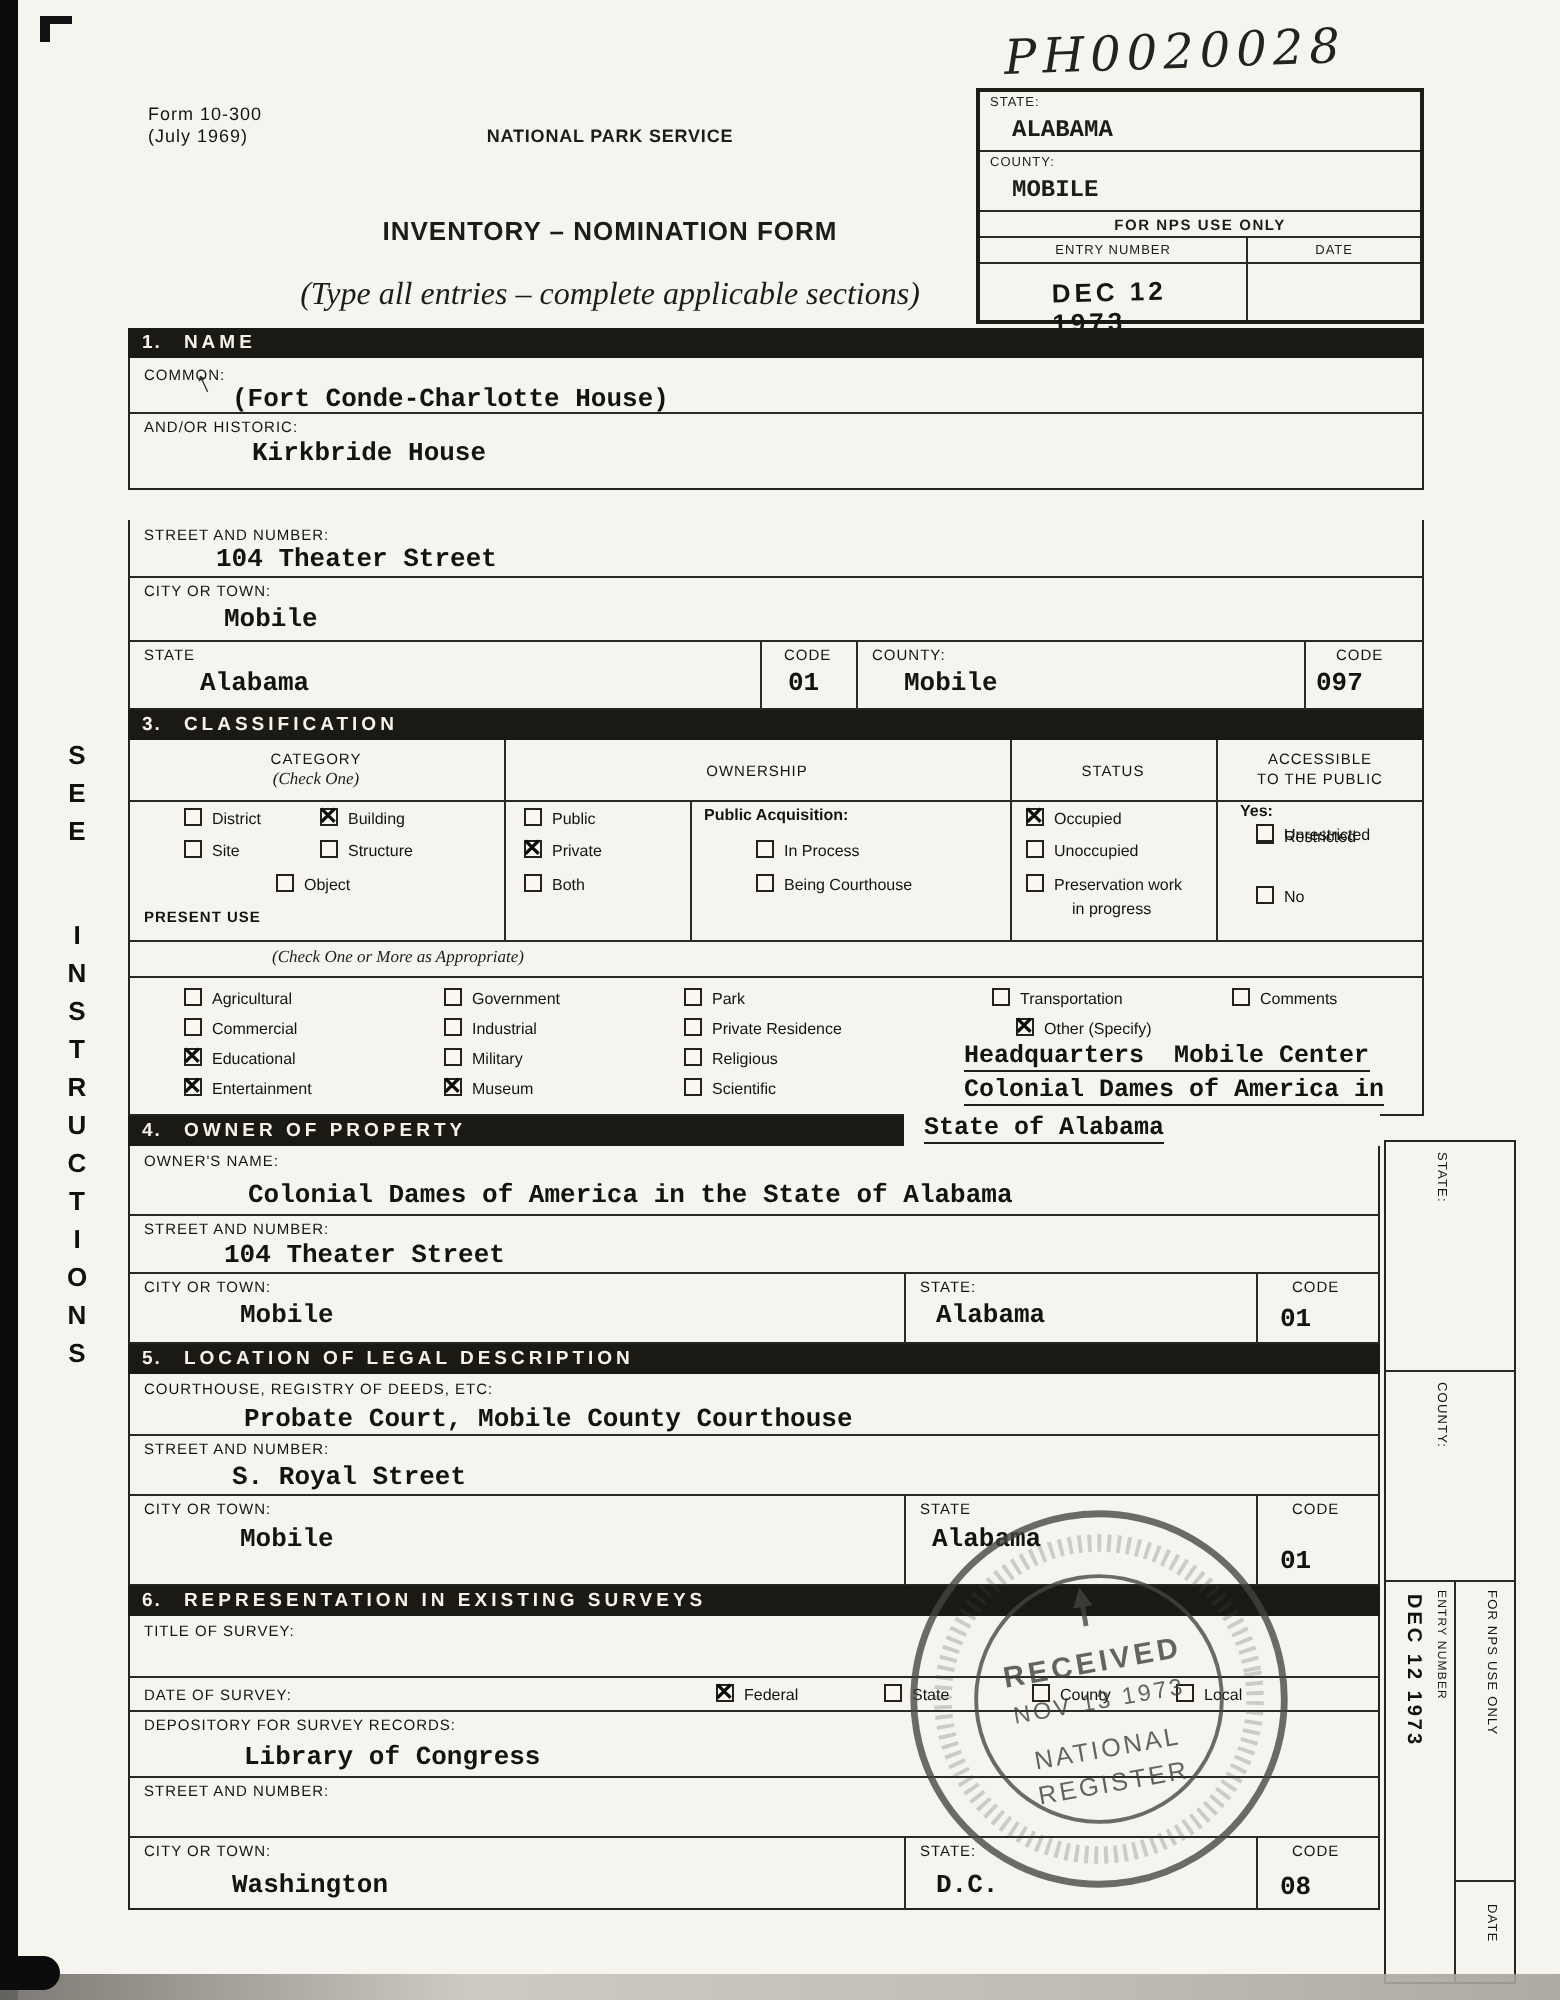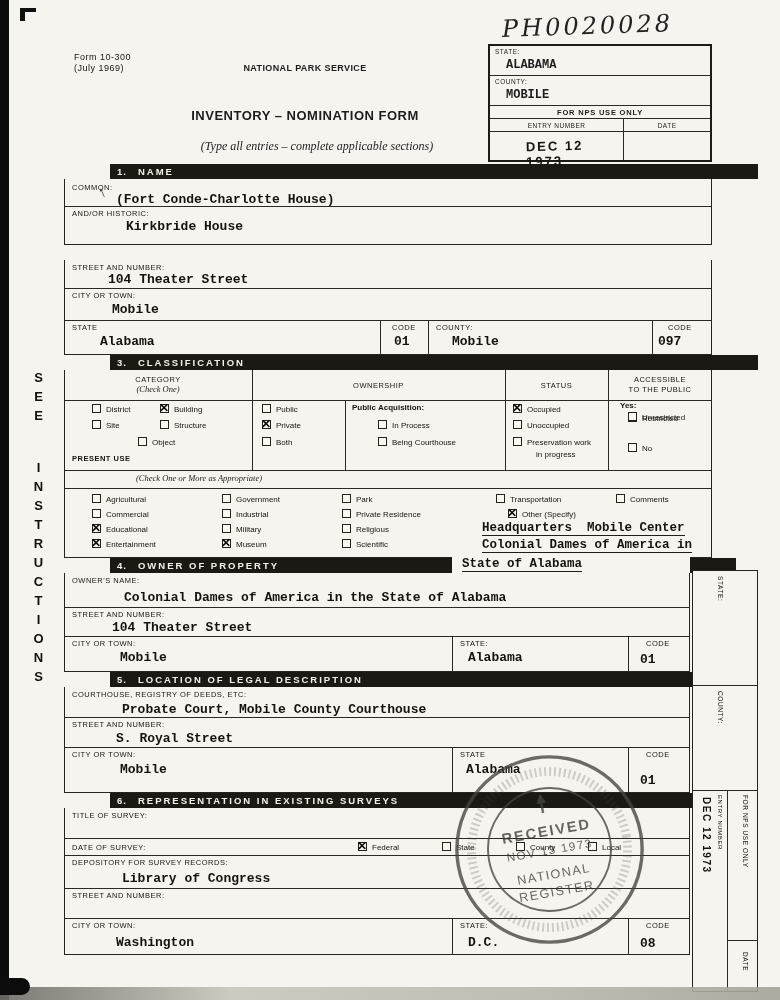--- a/index.html
+++ b/index.html
@@ -22,21 +22,21 @@
 
   .flab  { position:absolute; font-size:7.5px; letter-spacing:.5px; color:#15150f; white-space:nowrap; }
   .typed { position:absolute; font-family:"Liberation Mono","DejaVu Sans Mono",monospace;
            font-size:13px; font-weight:bold; color:#14140f; white-space:pre; }
   .u     { border-bottom:1.5px solid #1f1f18; }
   .hl    { position:absolute; border-top:1px solid #2b2a22; }
   .vl    { position:absolute; border-left:1px solid #2b2a22; }
   .sbox  { position:absolute; border:1.5px solid #26251d; border-top:none; }
 
   .secbar { position:absolute; height:15px; background:#1a1913; color:#f4f2e8;
-            font-size:9.5px; font-weight:bold; line-height:15px; padding-left:7px; letter-spacing:1px;margin-left:46px; }
+            font-size:9.5px; font-weight:bold; line-height:15px; padding-left:7px; letter-spacing:1px; }
   .secbar .seclab { margin-left:11px; letter-spacing:2px; }
 
   .cbi { position:absolute; white-space:nowrap; font-size:8px; color:#14140f; }
   .cb  { display:inline-block; width:9px; height:9px; border:1.2px solid #23231b;
          margin-right:5px; vertical-align:-1px; background:#faf8f1; position:relative; }
   .checked .cb::after { content:"\2715"; position:absolute; left:-2px; top:-4px;
                         font-size:12px; font-weight:bold; color:#0d0d0a; }
 
   .itnote { font-family:"Liberation Serif", serif; font-style:italic; font-size:8.5px; letter-spacing:0; }
 
@@ -77,21 +77,21 @@
   <div class="scan-left"></div>
   <div class="corner-mark"></div>
   <div class="handwrit" style="left:502px;top:12px">PH0020028</div>
 
   <div class="margin-note" style="left:31px;top:370px">SEE INSTRUCTIONS</div>
 
   <div class="flab" style="left:74px;top:52px;font-size:9px">Form 10-300</div>
   <div class="flab" style="left:74px;top:63px;font-size:9px">(July 1969)</div>
   <div class="hdr-c" style="left:140px;top:63px;width:330px;font-size:9px;font-weight:bold;letter-spacing:.4px">NATIONAL PARK SERVICE</div>
   <div class="hdr-c" style="left:120px;top:108px;width:370px;font-size:13px;font-weight:bold;letter-spacing:.5px">INVENTORY – NOMINATION FORM</div>
-  <div class="hdr-c itnote" style="left:132px;top:139px;width:370px;font-size:12px">(Type all entries – complete applicable sections)</div>
+  <div class="hdr-c itnote" style="left:120px;top:139px;width:370px;font-size:16px">(Type all entries – complete applicable sections)</div>
 
   <div class="npsbox">
     <div class="nps-row" style="height:30px">
       <span class="nps-lab">STATE:</span>
       <span class="nps-val">ALABAMA</span>
     </div>
     <div class="nps-row" style="height:30px">
       <span class="nps-lab">COUNTY:</span>
       <span class="nps-val">MOBILE</span>
     </div>

